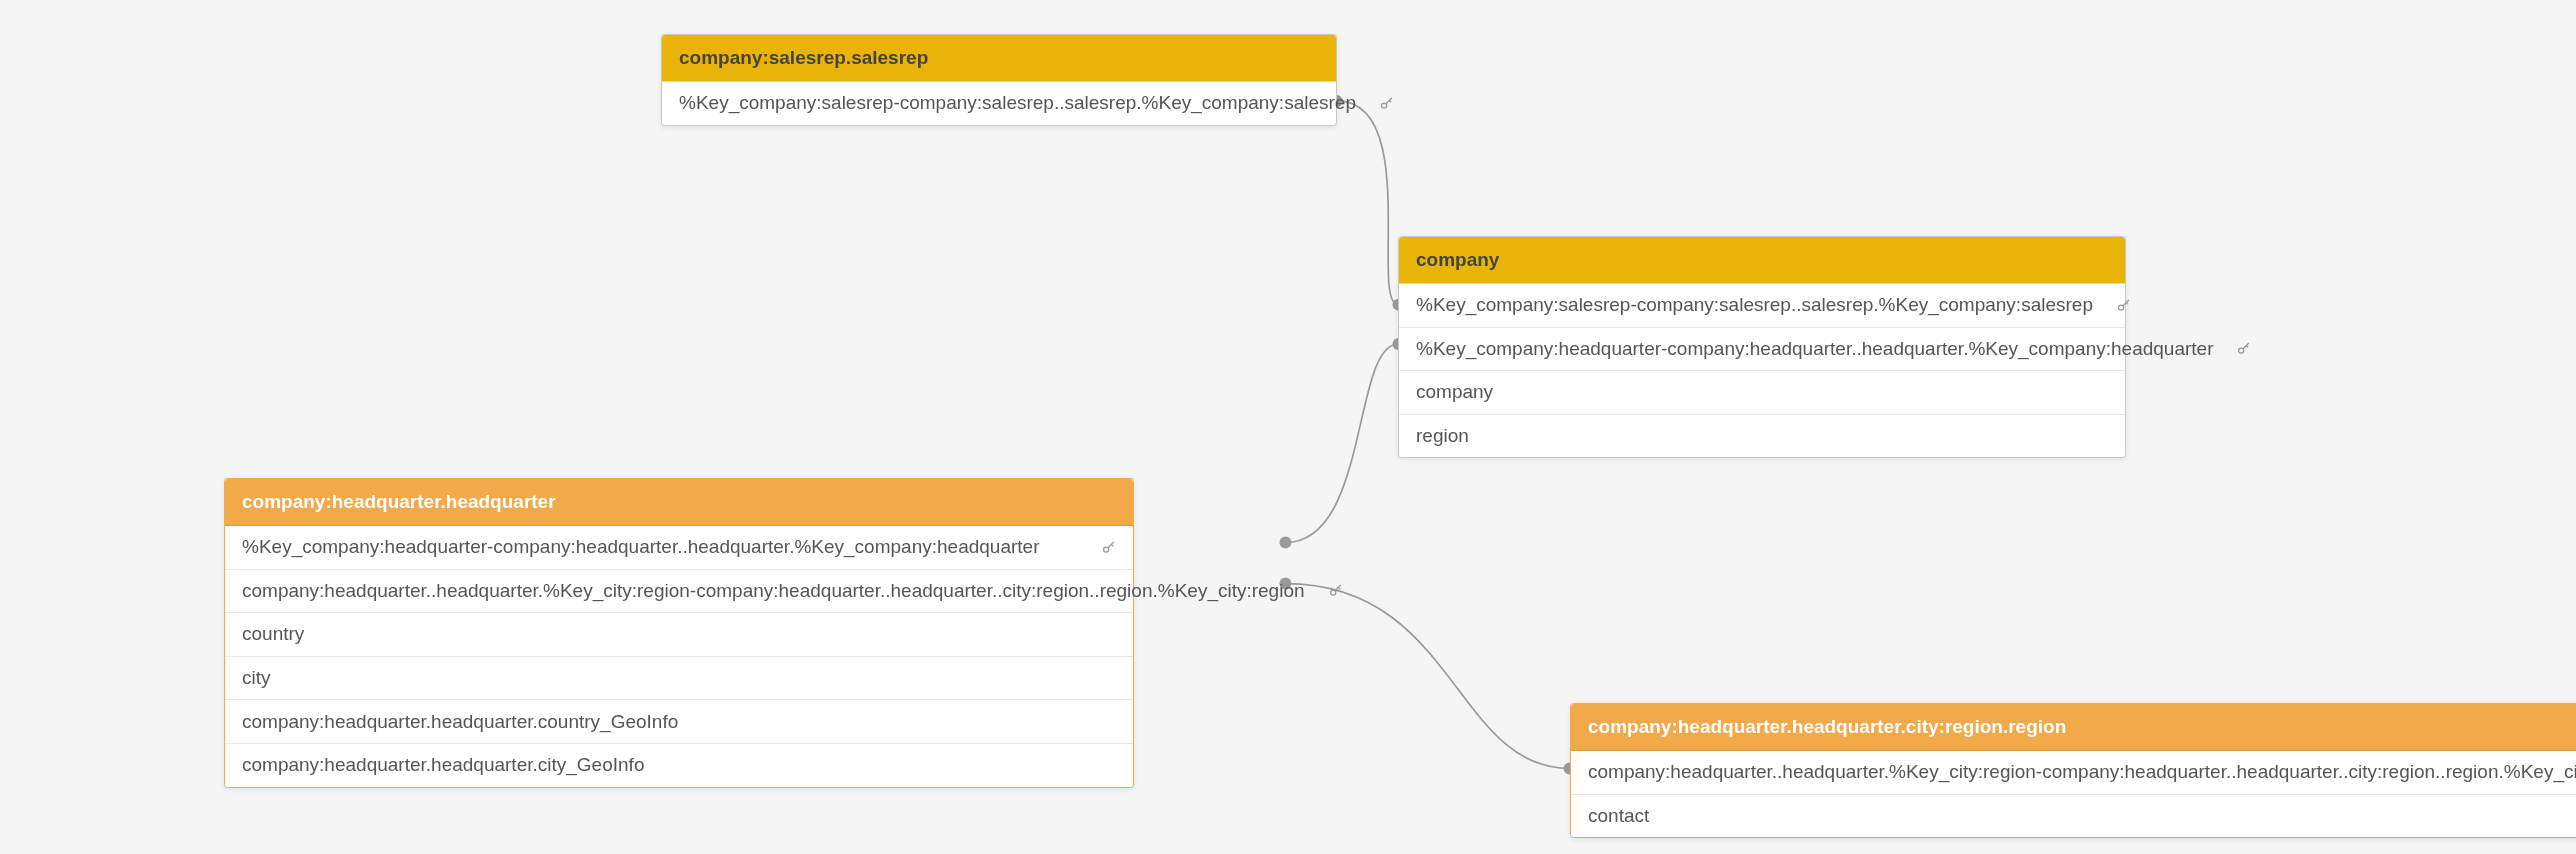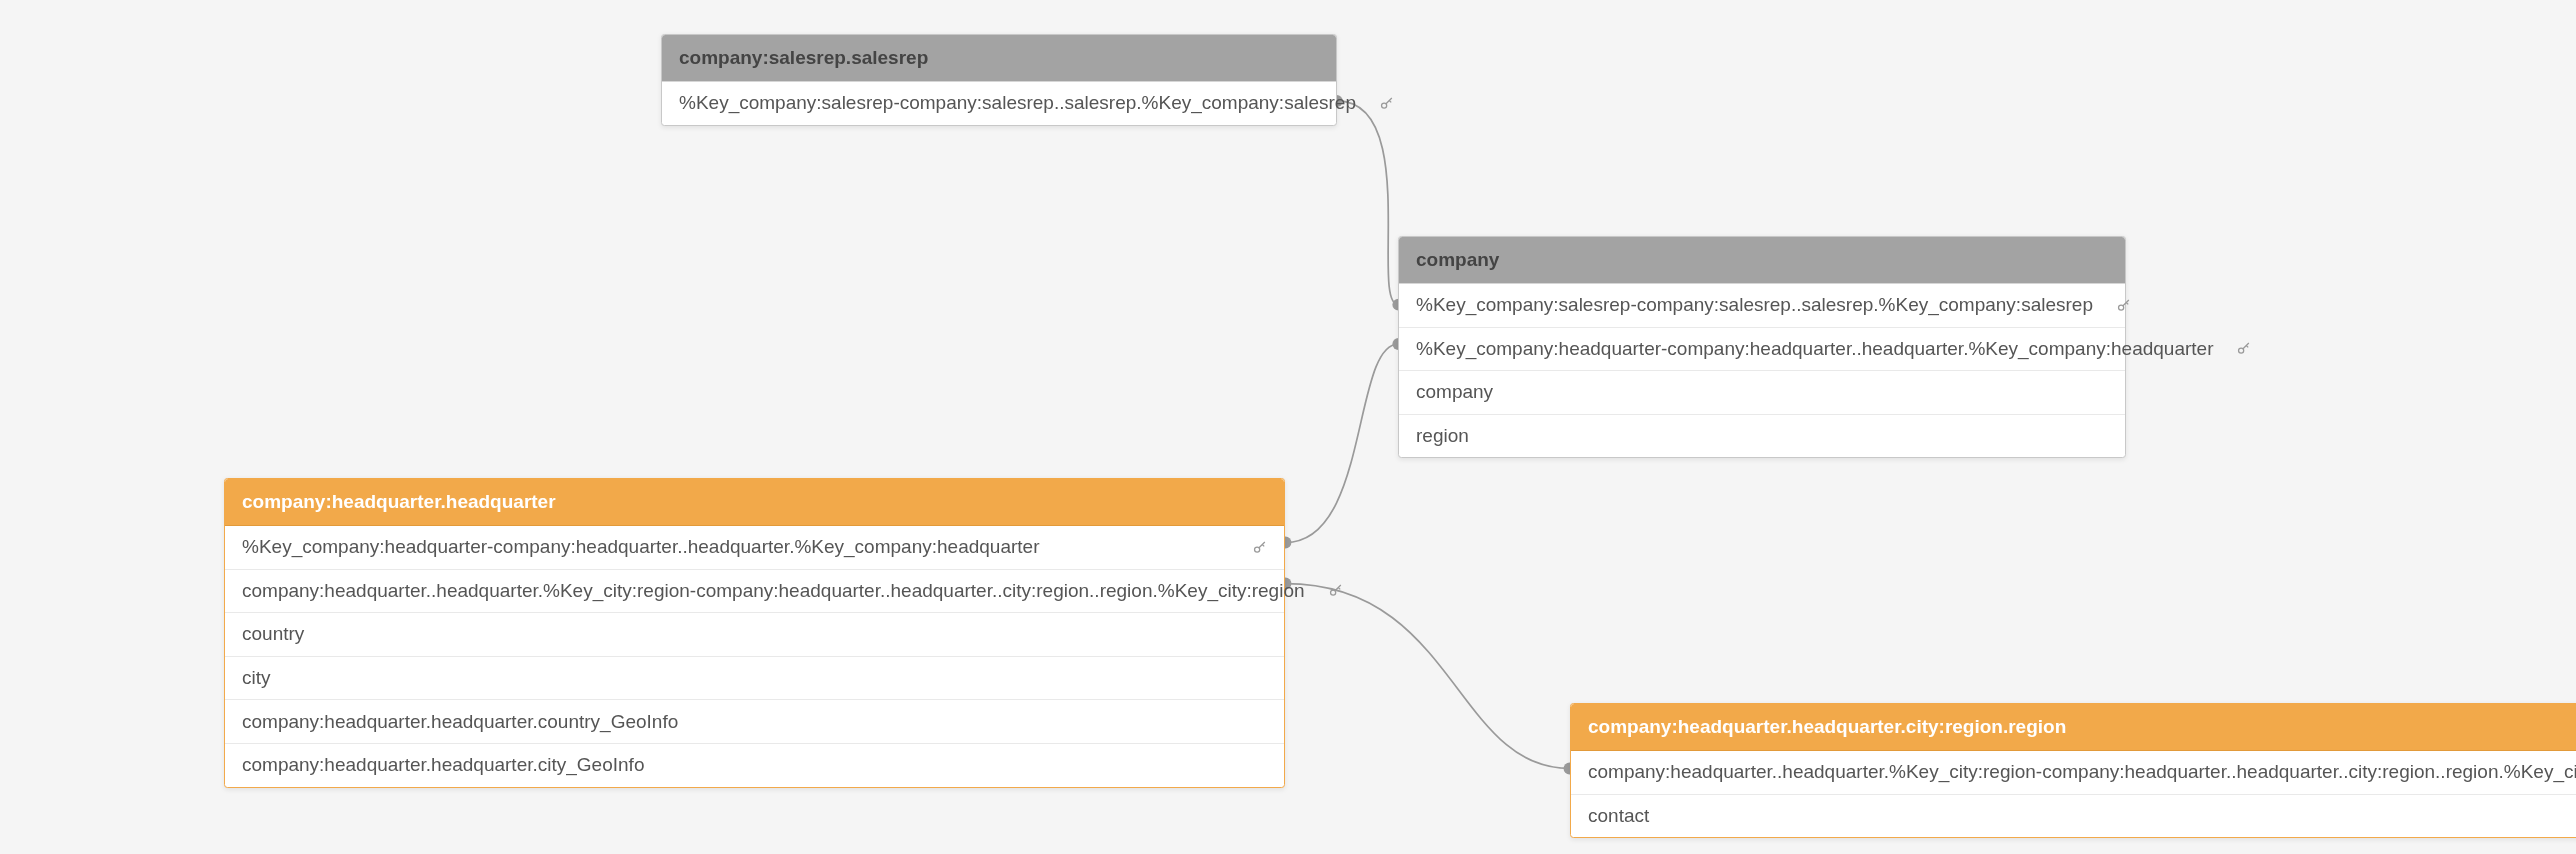--- a/index.html
+++ b/index.html
@@ -27,21 +27,21 @@
     background: #fff;
     border: 0.9px solid #c8c8c8;
     border-radius: 3.4px;
     box-shadow: 0 1.7px 5.1px rgba(0,0,0,0.08);
     font-size: 19px;
     color: #555;
   }
   .table-header {
     padding: 12px 17px;
     font-weight: 600;
-    background: #a3a3a3;
+    background: #eab308;
     border-bottom: 0.9px solid #d6d6d6;
     border-top-left-radius: 3.4px;
     border-top-right-radius: 3.4px;
     color: #444;
   }
   .table.selected .table-header {
     background: #f2a94a;
     color: #fff;
     border-bottom: 0.9px solid #e29a3a;
   }
@@ -66,21 +66,21 @@
     height: 15.4px;
     flex: 0 0 auto;
     margin-left: auto;
   }
   .key-icon svg { width: 15.4px; height: 15.4px; }
   .field-text { flex: 0 1 auto; }
 
   
   #table-salesrep   { left: 661px;  top: 34px;  width: 676px; }
   #table-company    { left: 1398px; top: 236px; width: 728px; }
-  #table-headquarter{ left: 224px;  top: 478px; width: 1061px; }
+  #table-headquarter{ left: 224px;  top: 478px; width: 910px; }
   #table-region     { left: 1570px; top: 703px; width: 1044px; }
 </style>
 </head>
 <body>
 
 <div class="canvas">
 
   <svg class="connections" viewBox="0 0 3010 998" width="2576" height="854">
     <defs>
       <marker id="dot" markerWidth="8" markerHeight="8" refX="4" refY="4">

